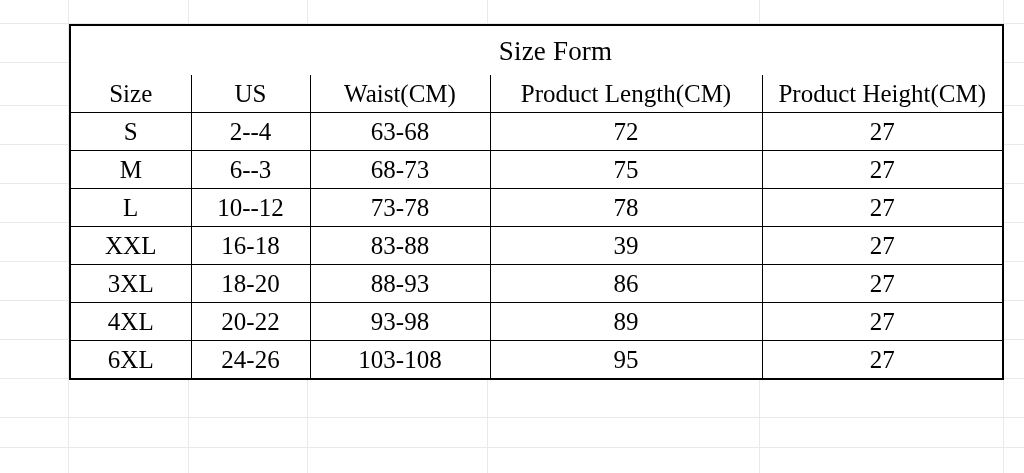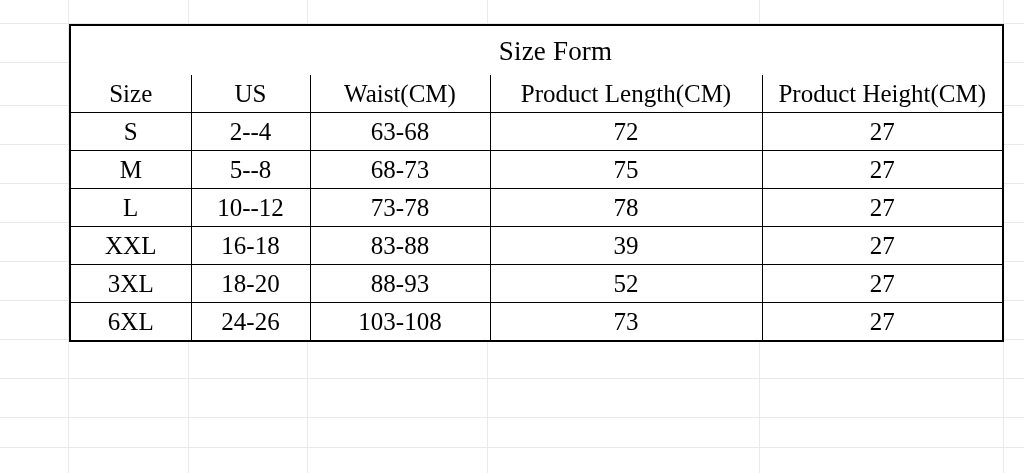--- a/index.html
+++ b/index.html
@@ -139,21 +139,21 @@
     <tbody>
       <tr>
         <td>S</td>
         <td>2--4</td>
         <td>63-68</td>
         <td>72</td>
         <td>27</td>
       </tr>
       <tr>
         <td>M</td>
-        <td>5--8</td>
+        <td>6--3</td>
         <td>68-73</td>
         <td>75</td>
         <td>27</td>
       </tr>
       <tr>
         <td>L</td>
         <td>10--12</td>
         <td>73-78</td>
         <td>78</td>
         <td>27</td>
@@ -162,25 +162,32 @@
         <td>XXL</td>
         <td>16-18</td>
         <td>83-88</td>
         <td>39</td>
         <td>27</td>
       </tr>
       <tr>
         <td>3XL</td>
         <td>18-20</td>
         <td>88-93</td>
-        <td>52</td>
+        <td>86</td>
+        <td>27</td>
+      </tr>
+      <tr>
+        <td>4XL</td>
+        <td>20-22</td>
+        <td>93-98</td>
+        <td>89</td>
         <td>27</td>
       </tr>
       <tr>
         <td>6XL</td>
         <td>24-26</td>
         <td>103-108</td>
-        <td>73</td>
+        <td>95</td>
         <td>27</td>
       </tr>
     </tbody>
   </table>
 </div>
 
 </body></html>

